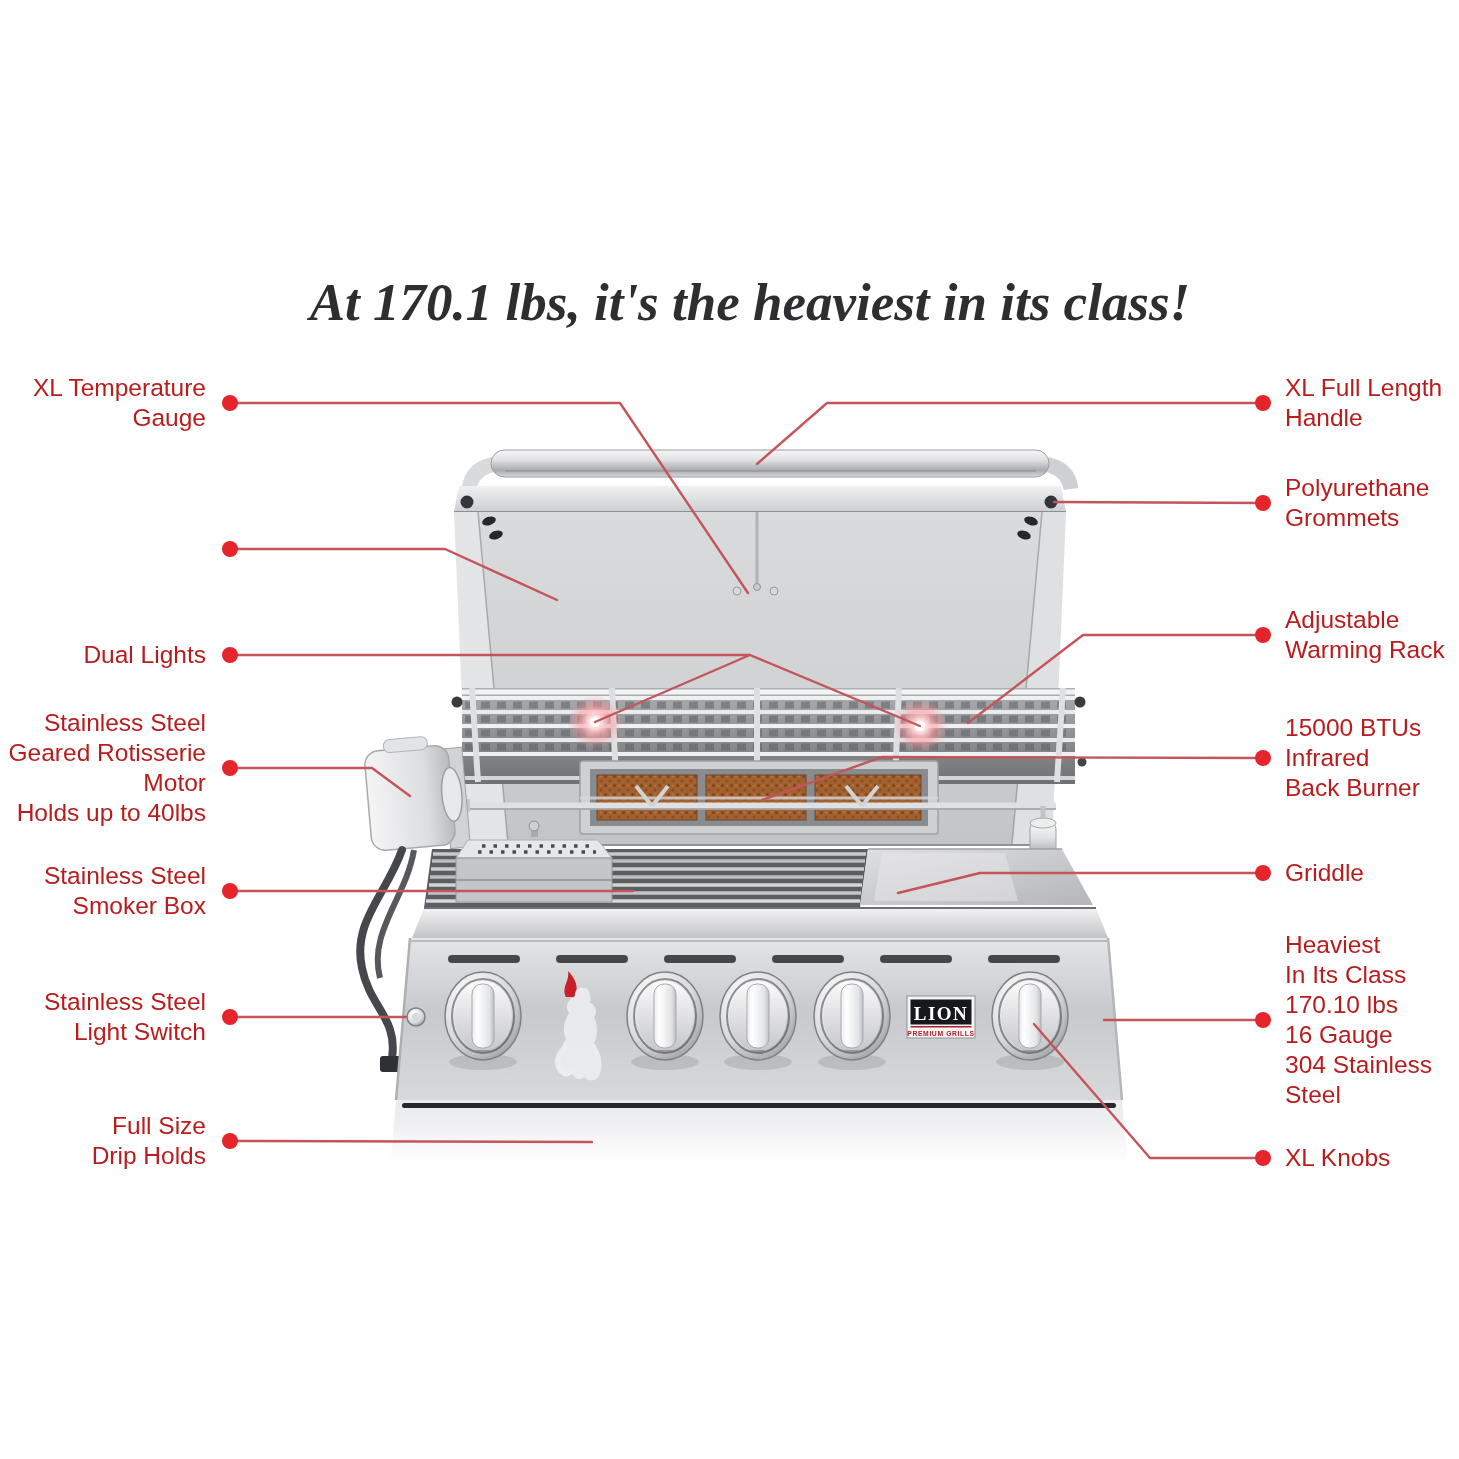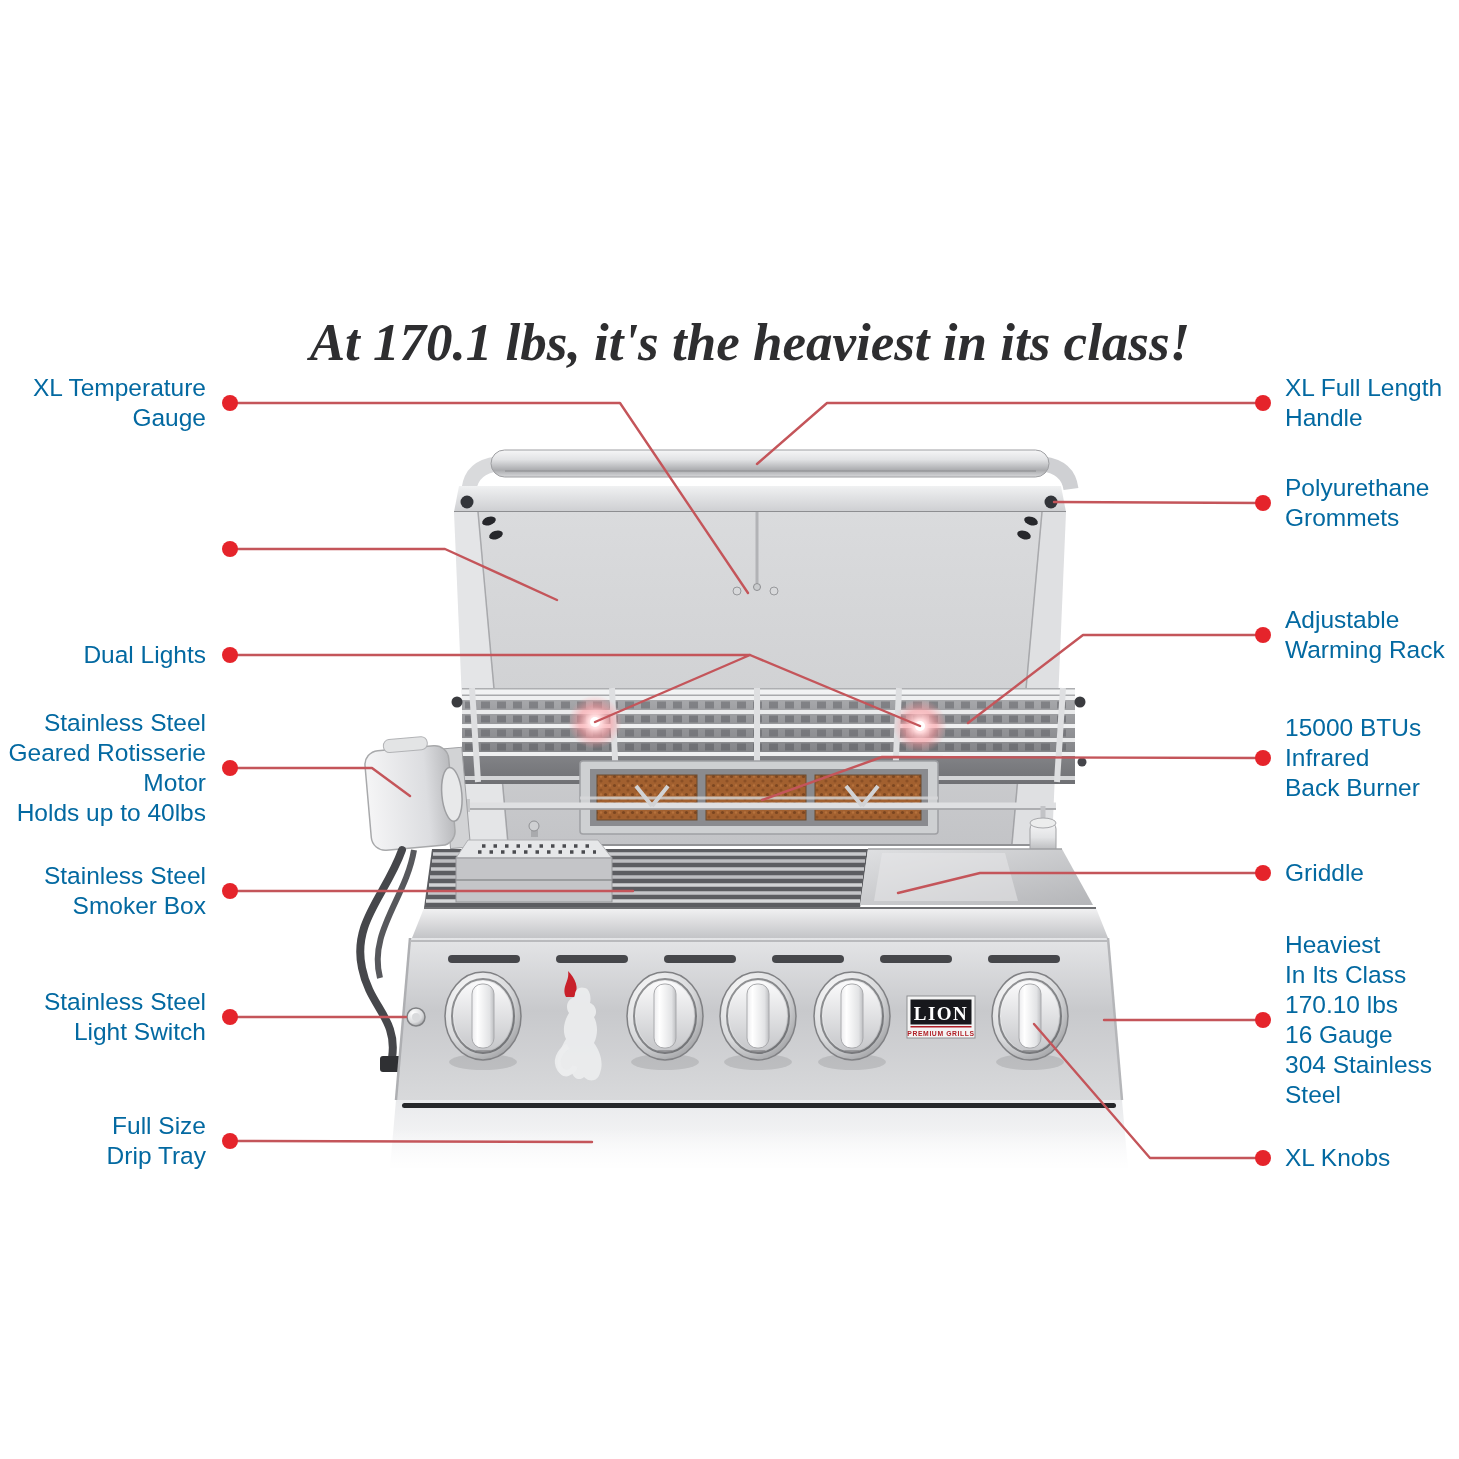--- a/index.html
+++ b/index.html
@@ -1,22 +1,22 @@
 <!DOCTYPE html>
 <html><head>
 <meta charset="utf-8">
 <style>
   html,body{margin:0;padding:0;background:#ffffff;}
   #canvas{position:relative;width:1459px;height:1459px;background:#ffffff;overflow:hidden;
           font-family:"Liberation Sans", sans-serif;}
   #title{position:absolute;left:300px;top:272px;width:900px;text-align:center;
          font-family:"Liberation Serif","DejaVu Serif",serif;
          font-style:italic;font-weight:700;font-size:53px;letter-spacing:0px;color:#2e2e30;
-         white-space:nowrap;margin-top:40px;}
-  .lbl{position:absolute;font-size:24.5px;line-height:30px;color:#0369a1;white-space:pre-line;}
+         white-space:nowrap;}
+  .lbl{position:absolute;font-size:24.5px;line-height:30px;color:#b91c1c;white-space:pre-line;}
   .lbl.left{left:0;width:206px;text-align:right;}
   .lbl.right{left:1285px;width:176px;text-align:left;}
   svg{position:absolute;left:0;top:0;}
 </style>
 </head>
 <body>
 
 <div id="canvas">
 
   <svg width="1459" height="1459" viewBox="0 0 1459 1459">
@@ -352,21 +352,21 @@
   <div class="lbl left" style="top:640px">Dual Lights</div>
   <div class="lbl left" style="top:708px">Stainless Steel
 Geared Rotisserie
 Motor
 Holds up to 40lbs</div>
   <div class="lbl left" style="top:861px">Stainless Steel
 Smoker Box</div>
   <div class="lbl left" style="top:987px">Stainless Steel
 Light Switch</div>
   <div class="lbl left" style="top:1111px">Full Size
-Drip Tray</div>
+Drip Holds</div>
 
   <div class="lbl right" style="top:373px">XL Full Length
 Handle</div>
   <div class="lbl right" style="top:473px">Polyurethane
 Grommets</div>
   <div class="lbl right" style="top:605px">Adjustable
 Warming Rack</div>
   <div class="lbl right" style="top:713px">15000 BTUs
 Infrared
 Back Burner</div>

